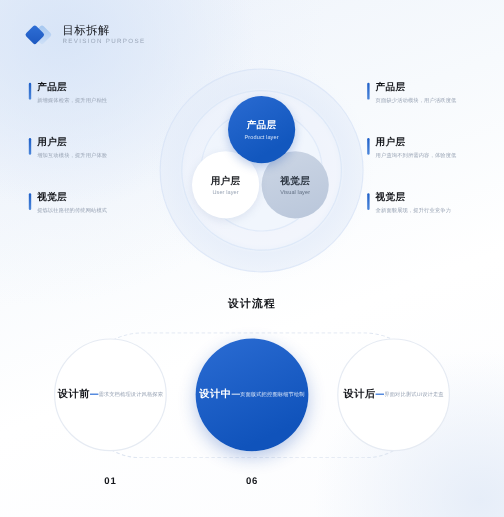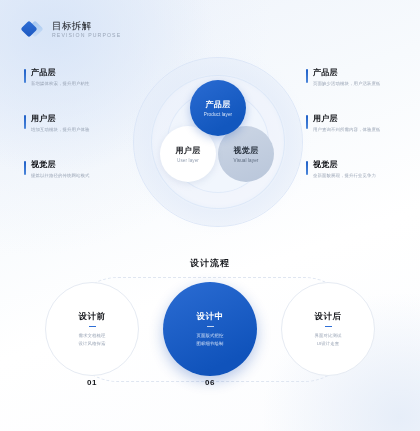--- a/index.html
+++ b/index.html
@@ -181,40 +181,39 @@
 
   
   .section-title {
     position: absolute;
     left: 0; right: 0; top: 247px;
     text-align: center;
     font-size: 9px;
     font-weight: bold;
     color: #15171c;
     letter-spacing: 1px;
-    margin-top: 10px;
   }
 
   .proc-track {
     position: absolute;
     left: 66px; top: 277px;
     width: 288px; height: 103px;
     border: 1px dashed #dfe6f1;
     border-radius: 52px;
     pointer-events: none;
   }
 
   .proc { position: absolute; left: 0; right: 0; top: 282px; height: 94px; }
   .step {
     position: absolute;
     top: 0;
     width: 94px; height: 94px;
     border-radius: 50%;
     display: flex;
-    flex-direction: column;
+    flex-direction: row;
     align-items: center;
     justify-content: center;
     text-align: center;
     box-sizing: border-box;
   }
   .step-plain {
     background: #ffffff;
     border: 1px solid #e6ebf3;
   }
   .step-active {
@@ -233,21 +232,21 @@
     width: 7px; height: 1px;
     margin: 3px 0 5px;
   }
   .step-plain .step-rule { background: #2f6fd6; }
   .step-active .step-rule { background: rgba(255,255,255,0.75); }
 
   .step-desc { font-size: 4.4px; line-height: 1.65; letter-spacing: .1px; }
   .step-plain .step-desc { color: #98a3b4; }
   .step-active .step-desc { color: #dbe7f9; }
 
-  .nums { position: absolute; left: 0; right: 0; top: 378px; height: 14px; padding-left: 27px; }
+  .nums { position: absolute; left: 0; right: 0; top: 396px; height: 14px; padding-left: 27px; }
   .num {
     position: absolute; top: 0;
     width: 94px;
     text-align: center;
     font-size: 8px;
     font-weight: bold;
     color: #15171c;
     letter-spacing: .6px;
   }
   .num-1 { left: 45px; }

